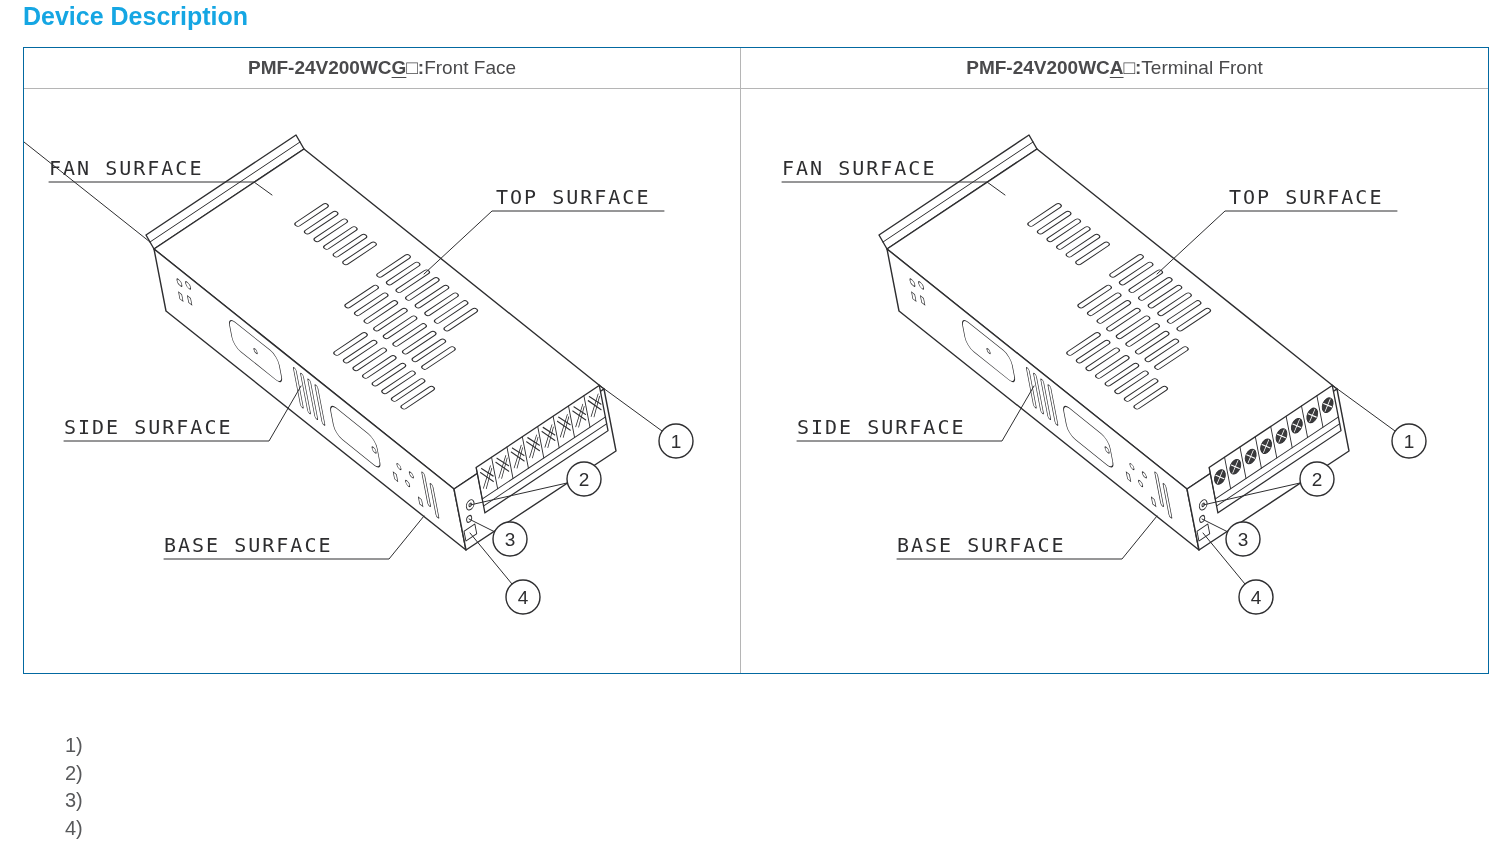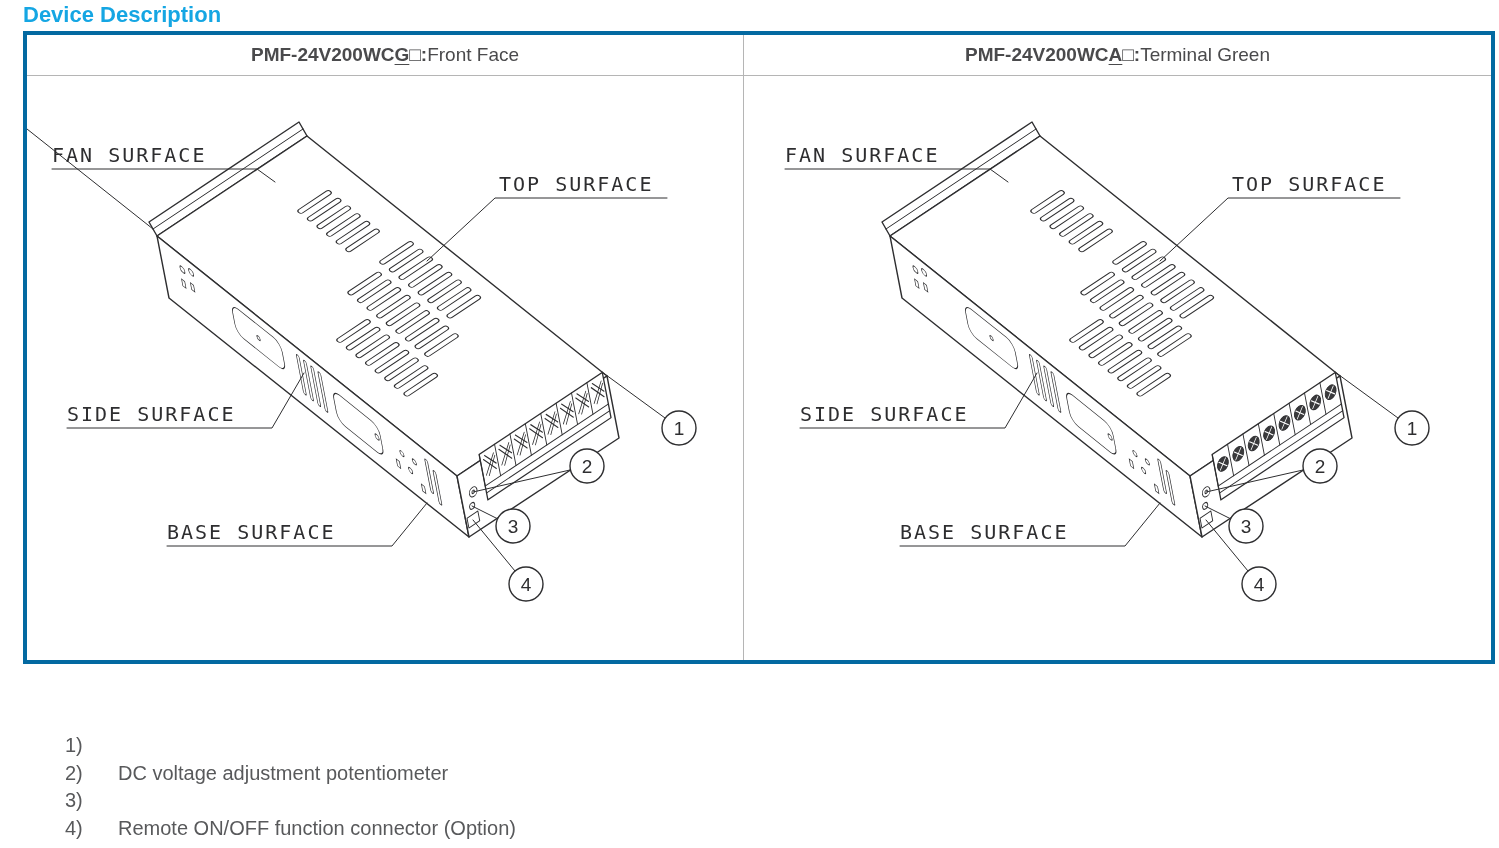--- a/index.html
+++ b/index.html
@@ -1,20 +1,20 @@
 <!DOCTYPE html>
 <html><head>
 <meta charset="utf-8">
 <style>
   html,body{margin:0;padding:0;background:#ffffff;}
   body{width:1499px;height:848px;position:relative;font-family:"Liberation Sans",sans-serif;color:#58595B;overflow:hidden;}
 
-  .title{position:absolute;left:23px;top:2px;font-size:22px;font-weight:bold;color:#15A6E3;margin:0;}
-
-  .dtable{position:absolute;left:23px;top:31px;width:1464px;border:4px solid #0369a1;background:#fff;}
+  .title{position:absolute;left:23px;top:2px;font-size:25px;font-weight:bold;color:#15A6E3;margin:0;}
+
+  .dtable{position:absolute;left:23px;top:47px;width:1464px;border:1px solid #0369a1;background:#fff;}
   .thead{display:flex;border-bottom:1px solid #b5b5b5;}
   .th{height:40px;display:flex;align-items:center;justify-content:center;font-size:19px;color:#4a4a4c;}
   .th-left{width:716px;border-right:1px solid #b5b5b5;}
   .th-right{flex:1;}
   .model{font-weight:bold;white-space:pre;}
   .model .ul{text-decoration:underline;text-underline-offset:3px;}
   .caption{margin-left:0;font-weight:normal;}
   .tbody{display:flex;height:584px;}
   .td{display:flex;align-items:center;justify-content:center;}
   .td-left{width:716px;border-right:1px solid #b5b5b5;}
@@ -39,21 +39,21 @@
 <h1 class="title">Device Description</h1>
 
 <div class="dtable">
   <div class="thead">
     <div class="th th-left">
       <span class="model"><span>PMF-24V200WC</span><span class="ul">G</span><span>□</span><span>:</span></span>
       <span class="caption">Front Face</span>
     </div>
     <div class="th th-right">
       <span class="model"><span>PMF-24V200WC</span><span class="ul">A</span><span>□</span><span>:</span></span>
-      <span class="caption">Terminal Green</span>
+      <span class="caption">Terminal Front</span>
     </div>
   </div>
 
   <div class="tbody">
 
     <div class="td td-left">
       <svg width="716" height="584" viewBox="0 0 716 584">
         <defs>
           <rect id="slotd" width="5" height="38" rx="2.5" class="lnt fw"></rect>
           <rect id="slitd" width="3.5" height="40" rx="1.75" class="lnt fw"></rect>
@@ -314,22 +314,20 @@
     </div>
   </div>
 </div>
 
 <div class="legend">
   <div class="lrow">
     <span class="lnum">1)</span>
   </div>
   <div class="lrow">
     <span class="lnum">2)</span>
-    <span class="ltxt">DC voltage adjustment potentiometer</span>
   </div>
   <div class="lrow">
     <span class="lnum">3)</span>
   </div>
   <div class="lrow">
     <span class="lnum">4)</span>
-    <span class="ltxt">Remote ON/OFF function connector (Option)</span>
   </div>
 </div>
 
 </body></html>

